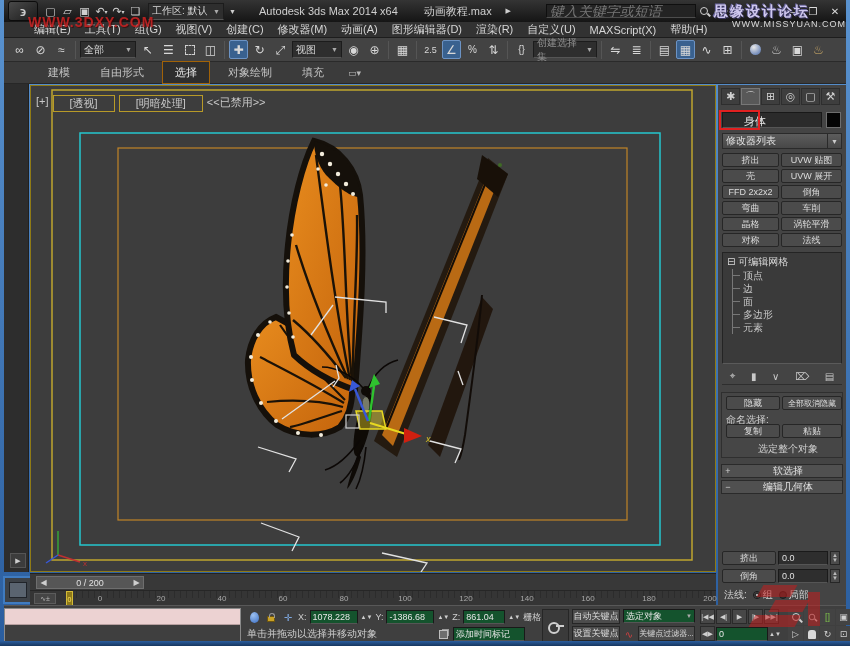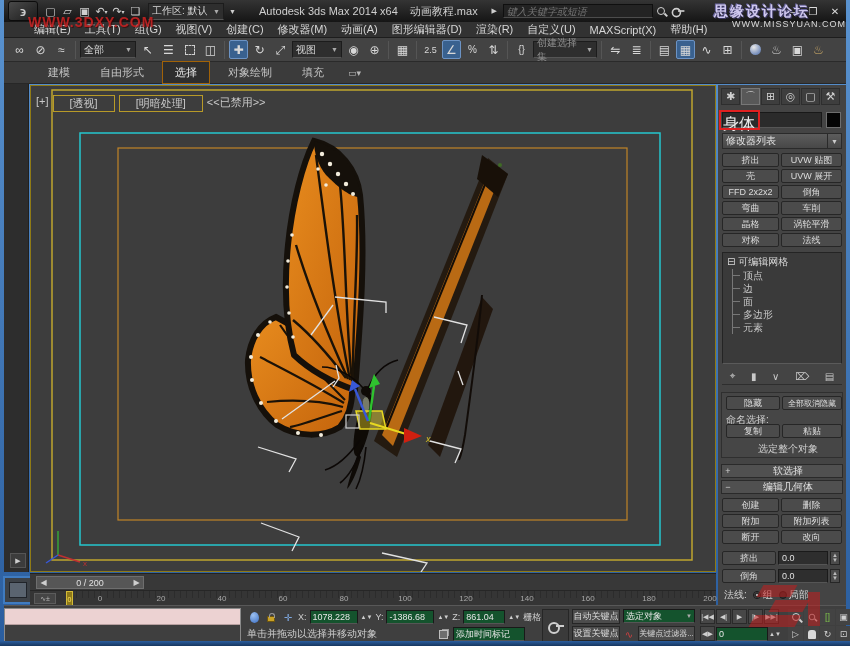--- a/index.html
+++ b/index.html
@@ -33,21 +33,21 @@
   .tdrop { height:17px; background:#2e2e2e; border:1px solid #1c1c1c; border-bottom-color:#555;
            color:#d8d8d8; font-size:10px; display:flex; align-items:center;
            justify-content:space-between; padding:0 3px; }
   .tdrop .arr { font-size:7px; color:#aaa; margin-left:4px; }
   .dim { color:#8f8f8f !important; }
 
   .logo { width:30px; height:20px; margin:1px 4px; background:linear-gradient(145deg,#4a4a4a,#1c1c1c);
           border:1px solid #0c0c0c; border-radius:3px; color:#c9c9c9; font-size:13px;
           display:flex; align-items:center; justify-content:center; font-weight:bold; }
   .searchbox { width:150px; height:14px; background:#232323; border:1px solid #0f0f0f;
-               border-bottom-color:#4c4c4c; color:#8a8a8a; font-style:italic; font-size:10px; padding:0 3px; }
+               border-bottom-color:#4c4c4c; color:#8a8a8a; font-style:italic; font-size:14px; padding:0 3px;margin-left:29px; }
   .wbtn { color:#dcdcdc; font-size:10px; width:22px; text-align:center; }
 
   
   .wm-tl { left:28px; top:14px; font-size:14px; font-weight:bold; letter-spacing:1px;
            color:rgba(205,35,35,.85); text-shadow:1px 1px 0 rgba(60,0,0,.6); z-index:60; }
   .wm-tr1 { right:40px; top:3px; font-size:14px; font-weight:bold; color:#cfc8ee;
             text-shadow:1px 1px 0 #3a3660,-1px -1px 0 #6a66a0; z-index:60; letter-spacing:2px;}
   .wm-tr2 { right:4px; top:19px; font-size:9px; color:#d8d8d8; letter-spacing:1px; z-index:60; }
 
   
@@ -82,22 +82,22 @@
   .fmarker { position:absolute; left:36px; top:0; width:7px; height:15px; background:#8f7a1a;
              border:1px solid #d4bb36; color:#ffe35a; font-size:7px; text-align:center; line-height:15px;}
 
   
   .cpanel { left:718px; top:85px; width:128px; height:556px; background:#444444; }
   .cp-tabs { position:absolute; left:3px; top:3px; display:flex; gap:1px; }
   .cp-tab { width:19px; height:17px; display:flex; align-items:center; justify-content:center;
             color:#cfcfcf; font-size:11px; border:1px solid #2e2e2e; background:#3e3e3e; }
   .cp-tab.active { background:#585858; border-color:#777; }
   .namefield { position:absolute; left:4px; top:27px; width:100px; height:16px; background:#2b2b2b;
-               border:1px solid #191919; border-bottom-color:#555; color:#ececec; font-size:16px;
-               padding:1px 0; }
+               border:1px solid #191919; border-bottom-color:#555; color:#ececec; font-size:11px;
+               padding:1px 21px; }
   .red-annot { position:absolute; left:1px; top:25px; width:41px; height:20px;
                border:2px solid #e02020; z-index:40; }
   .swatch { position:absolute; left:108px; top:27px; width:15px; height:16px; background:#050505;
             border:1px solid #6e6e6e; }
   .modlist { position:absolute; left:4px; top:48px; width:120px; height:16px;
              background:linear-gradient(180deg,#5c5c5c,#474747); border:1px solid #2a2a2a;
              color:#e2e2e2; font-size:10px; display:flex; align-items:center; padding-left:3px; }
   .modlist .arr { margin-left:auto; border-left:1px solid #2a2a2a; height:100%; width:14px;
                   display:flex; align-items:center; justify-content:center; font-size:7px; color:#ccc; }
   .bgrid { position:absolute; left:4px; top:68px; width:120px; display:grid;
@@ -191,21 +191,21 @@
       <span class="qicon">▣</span>
       <span class="qicon">↶<i style="font-size:6px;font-style:normal;">▾</i></span>
       <span class="qicon">↷<i style="font-size:6px;font-style:normal;">▾</i></span>
       <span class="qicon">❏</span>
       <div class="tdrop" style="width:76px;margin-left:4px;">
         <span>工作区: 默认</span>
         <span class="arr">▼</span>
       </div>
       <span class="qicon" style="font-size:7px;">▼</span>
       <span style="margin-left:18px;font-size:11px;color:#cfcfcf;">Autodesk 3ds Max 2014 x64</span>
-      <span style="margin-left:12px;font-size:11px;color:#cfcfcf;">动画教程.max</span>
+      <span style="margin-left:26px;font-size:11px;color:#cfcfcf;">动画教程.max</span>
       <span class="qicon" style="margin-left:8px;font-size:7px;">▶</span>
       <input class="searchbox" placeholder="键入关键字或短语" style="">
       <span class="qicon">
           <i class="mag"></i>
         </span>
       <span class="qicon">
           <i class="keyglyph" style="transform:scale(.8);"></i>
         </span>
       <span style="flex:1;"></span>
       <span class="wbtn">—</span>
@@ -518,28 +518,20 @@
 
     <div class="rollout" style="top:379px;">
       <span class="pm">+</span>
         <span class="tt">软选择</span>
     </div>
     <div class="rollout" style="top:395px;">
       <span class="pm">−</span>
         <span class="tt">编辑几何体</span>
     </div>
 
-    <div class="abs" style="left:4px;top:413px;display:grid;grid-template-columns:57px 61px;gap:2px;">
-      <div class="btn">创建</div>
-      <div class="btn">删除</div>
-      <div class="btn">附加</div>
-      <div class="btn">附加列表</div>
-      <div class="btn">断开</div>
-      <div class="btn">改向</div>
-    </div>
     <div class="abs" style="left:4px;top:466px;display:flex;gap:2px;align-items:center;">
       <div class="btn" style="width:54px;">挤出</div>
       <div class="spinbox" style="width:50px;">0.0</div>
       <div class="spinarr">
           <span>▲</span>
           <span>▼</span>
         </div>
     </div>
     <div class="abs" style="left:4px;top:484px;display:flex;gap:2px;align-items:center;">
       <div class="btn" style="width:54px;">倒角</div>

